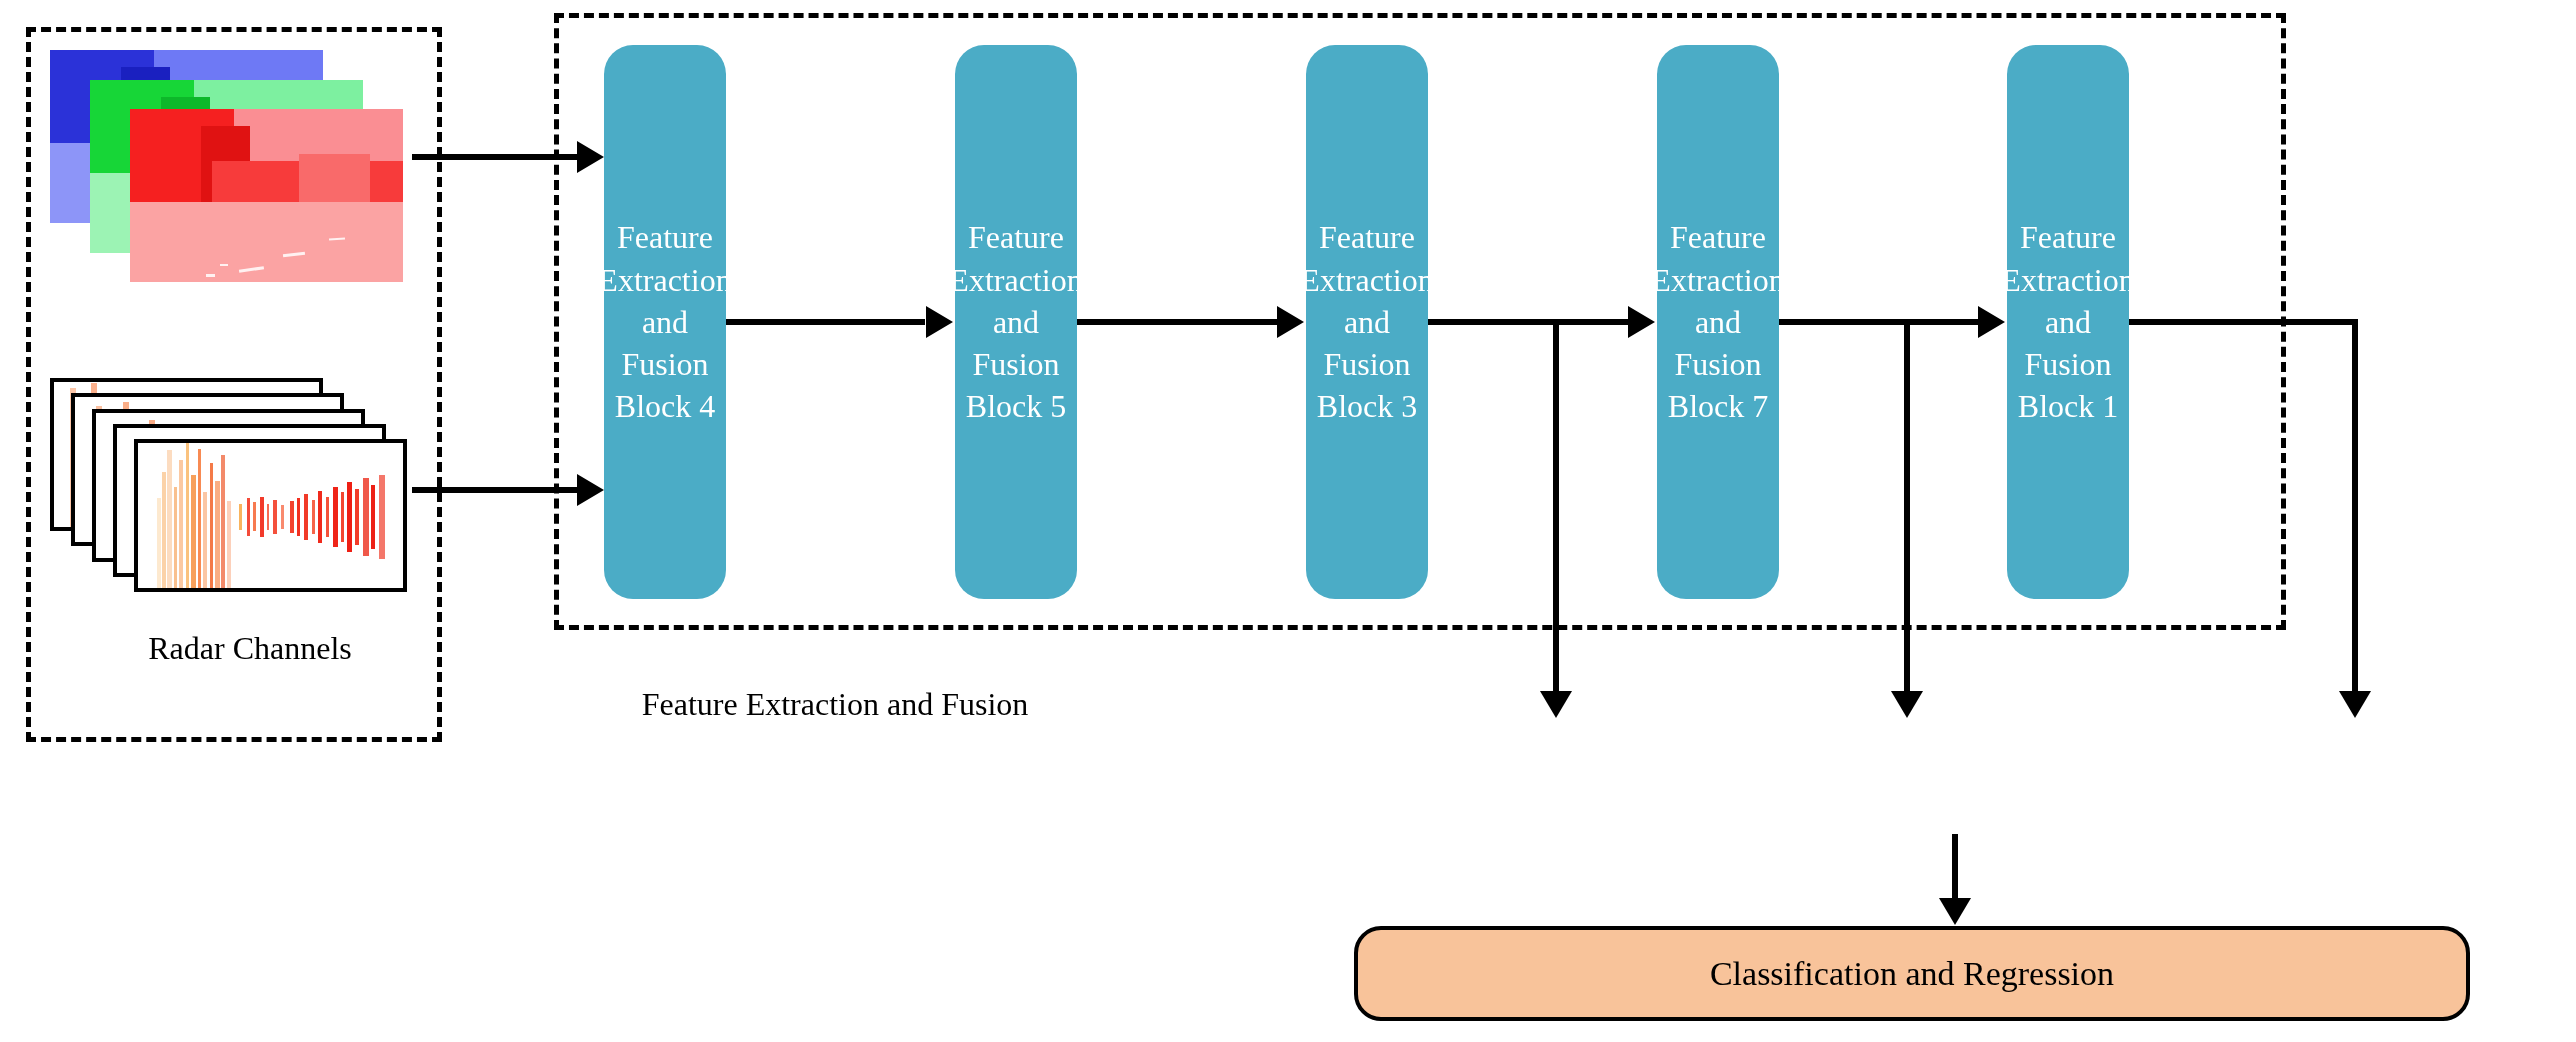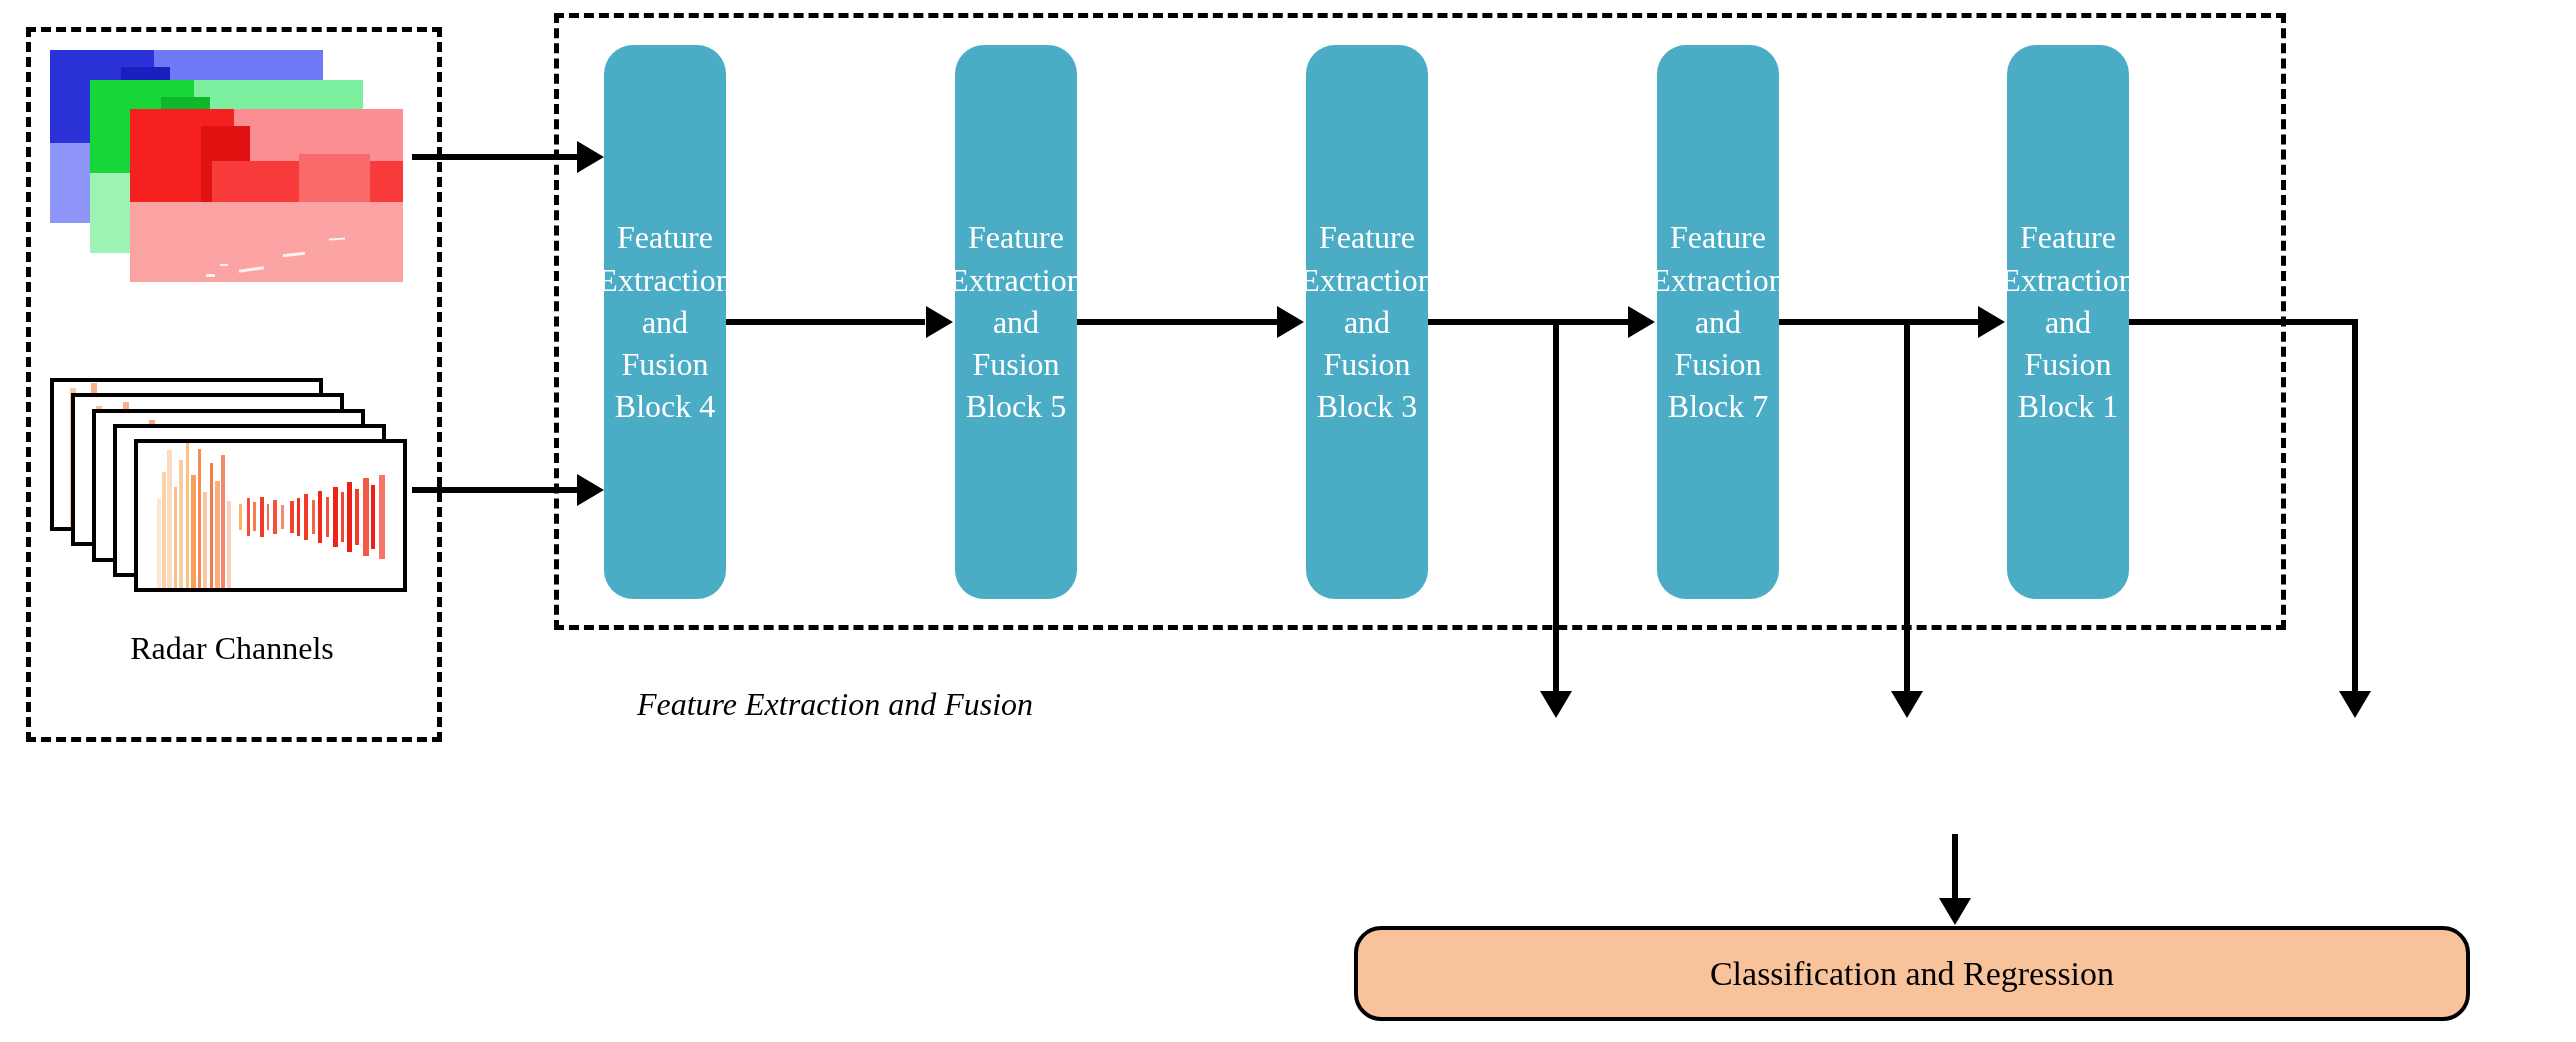--- a/index.html
+++ b/index.html
@@ -285,21 +285,21 @@
         <div class="sbar" style="left:76.5%; width:1.3%; height:34%; bottom:32%; background:#F34630;"></div>
         <div class="sbar" style="left:79%; width:1.8%; height:48%; bottom:25%; background:#EE1F14;"></div>
         <div class="sbar" style="left:82%; width:1.4%; height:38%; bottom:30%; background:#F23C2A;"></div>
         <div class="sbar" style="left:85%; width:2.0%; height:54%; bottom:22%; background:#F0584A;"></div>
         <div class="sbar" style="left:88%; width:1.6%; height:44%; bottom:27%; background:#ED2015;"></div>
         <div class="sbar" style="left:91%; width:2.2%; height:58%; bottom:20%; background:#F4776A;"></div>
       </div>
     </div>
   </div>
 
-  <div class="group-caption" style="left:24px; top:631px; width:416px;">Radar Channels</div>
+  <div class="group-caption" style="left:42px; top:631px; width:416px;">Radar Channels</div>
 
 
   <div class="dashed-box" style="left:554px; top:13px; width:1732px; height:617px;"></div>
 
   <div class="fblock" style="left:604px; top:45px; width:122px; height:554px; background:#4BACC6;">
     <div>
       <div>Feature</div>
       <div>Extraction</div>
       <div>and Fusion</div>
       <div>Block 4</div>
@@ -335,21 +335,21 @@
 
   <div class="fblock" style="left:2007px; top:45px; width:122px; height:554px; background:#4BACC6;">
     <div>
       <div>Feature</div>
       <div>Extraction</div>
       <div>and Fusion</div>
       <div>Block 1</div>
     </div>
   </div>
 
-  <div class="group-caption" style="left:554px; top:687px; width:562px;font-style:italic;">Feature Extraction and Fusion</div>
+  <div class="group-caption" style="left:554px; top:687px; width:562px;">Feature Extraction and Fusion</div>
 
   <div class="hline" style="left:412px; top:154px; width:165px;"></div>
   <div class="arrow-r" style="left:577px; top:141px;"></div>
 
   <div class="hline" style="left:412px; top:487px; width:165px;"></div>
   <div class="arrow-r" style="left:577px; top:474px;"></div>
 
   <div class="hline" style="left:726px; top:319px; width:199px;"></div>
   <div class="arrow-r" style="left:926px; top:306px;"></div>
 

